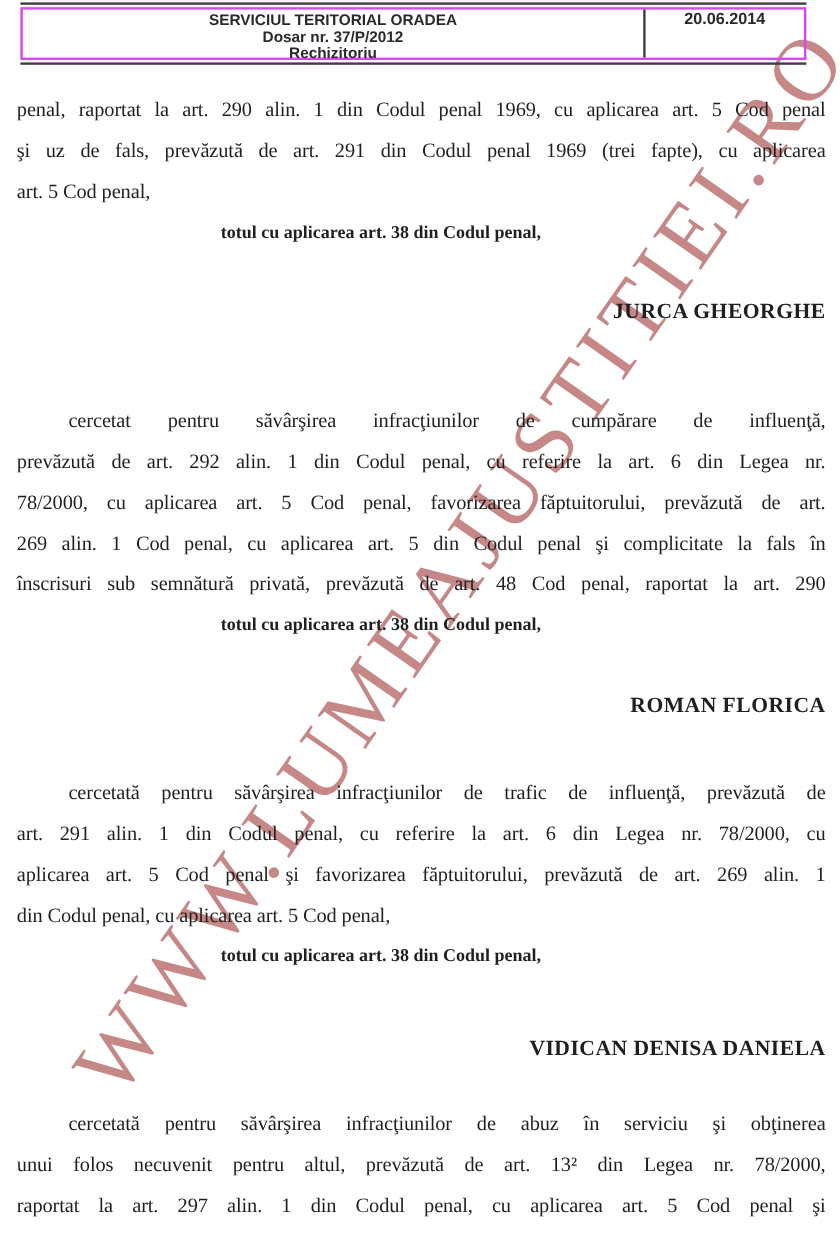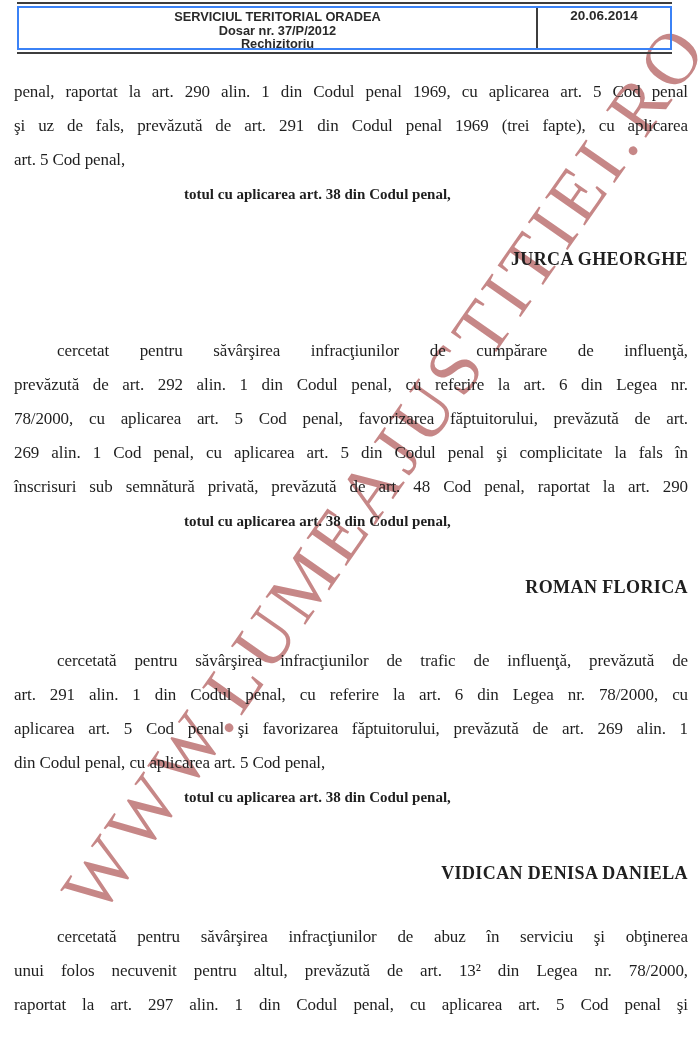--- a/index.html
+++ b/index.html
@@ -24,21 +24,21 @@
     opacity:0.8;
     z-index:0;
     pointer-events:none;
   }
 
   
   .hdr { position:relative; z-index:1; margin:2px 0 0 17px; width:655px; }
   .hdr-line { height:2px; background:#3e3e3e; }
   .hdr-box {
     margin:2px 0;
-    border:2px solid #3b82f6;
+    border:2px solid #d946ef;
     display:flex;
     box-sizing:border-box;
     height:44px;
     background:transparent;
   }
   .hcell-left {
     flex:1;
     text-align:center;
     font-family:"Liberation Sans", sans-serif;
     font-weight:bold;

